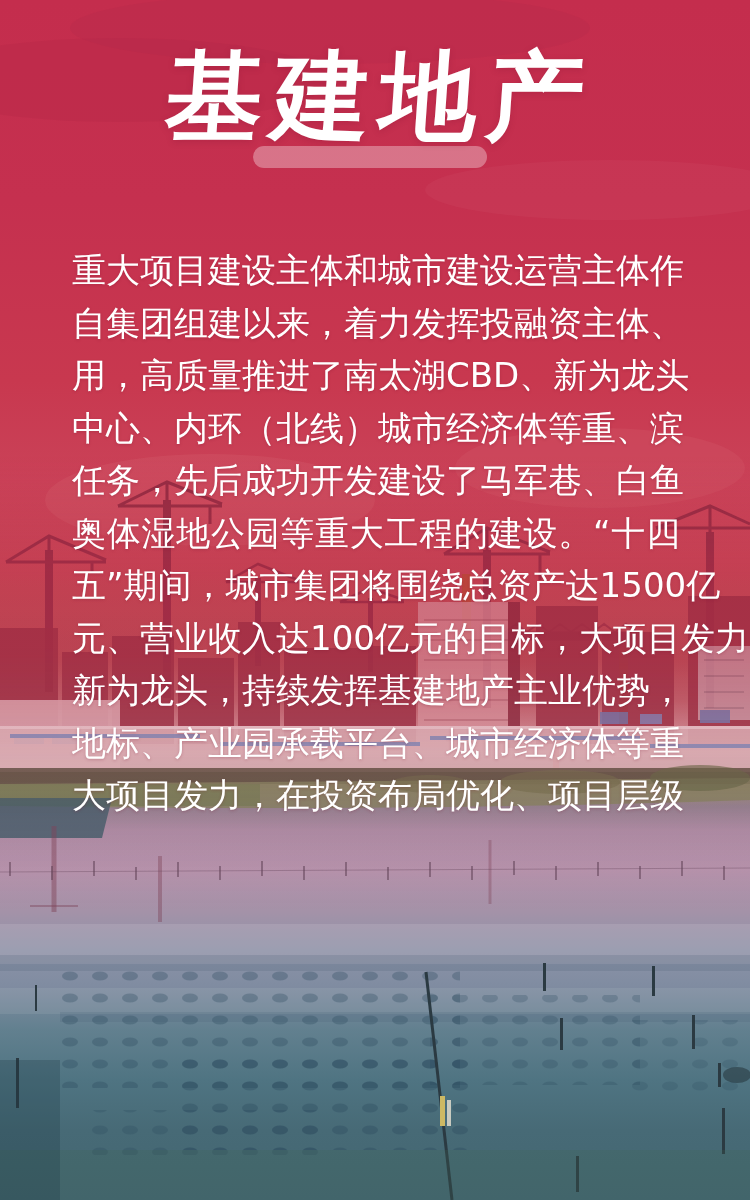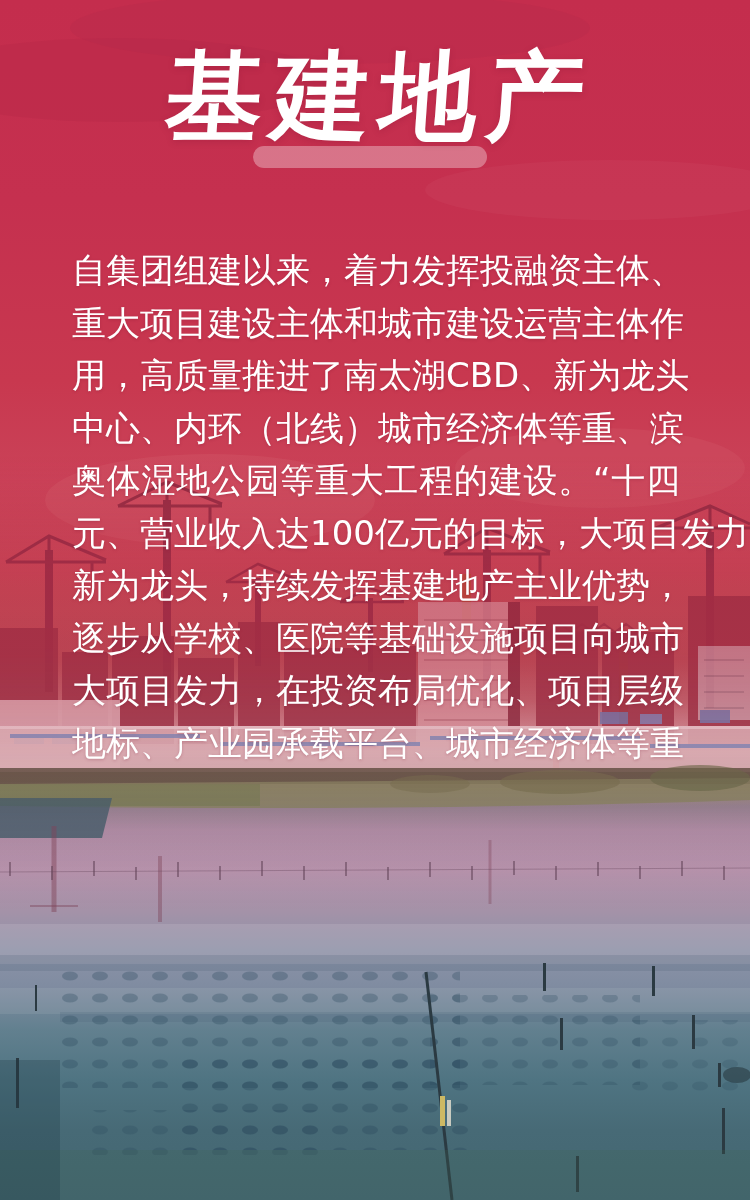--- a/index.html
+++ b/index.html
@@ -237,25 +237,26 @@
     </g>
   </svg>
 
   <div class="veil"></div>
 
   <div class="title-highlight"></div>
 
   <div class="page-title">基建地产</div>
 
   <div class="body-paragraph">
+    <div class="paragraph-line">重大项目建设主体和城市建设运营主体作</div>
     <div class="paragraph-line">自集团组建以来，着力发挥投融资主体、</div>
-    <div class="paragraph-line">重大项目建设主体和城市建设运营主体作</div>
     <div class="paragraph-line">用，高质量推进了南太湖CBD、新为龙头</div>
     <div class="paragraph-line">中心、内环（北线）城市经济体等重、滨</div>
+    <div class="paragraph-line">任务，先后成功开发建设了马军巷、白鱼</div>
     <div class="paragraph-line">奥体湿地公园等重大工程的建设。“十四</div>
+    <div class="paragraph-line">五”期间，城市集团将围绕总资产达1500亿</div>
     <div class="paragraph-line">元、营业收入达100亿元的目标，大项目发力</div>
     <div class="paragraph-line">新为龙头，持续发挥基建地产主业优势，</div>
-    <div class="paragraph-line">逐步从学校、医院等基础设施项目向城市</div>
+    <div class="paragraph-line">地标、产业园承载平台、城市经济体等重</div>
     <div class="paragraph-line">大项目发力，在投资布局优化、项目层级</div>
-    <div class="paragraph-line">地标、产业园承载平台、城市经济体等重</div>
   </div>
 
 </div>
 
 </body></html>

